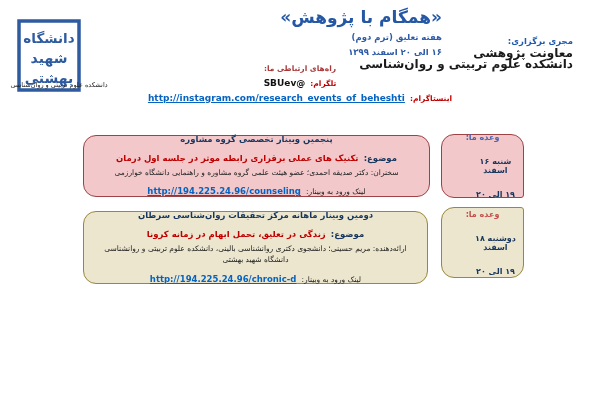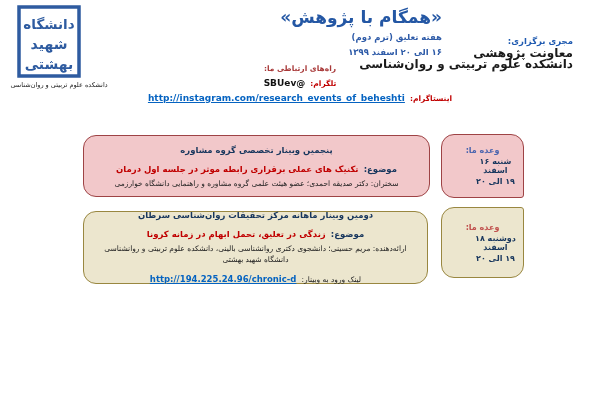--- a/index.html
+++ b/index.html
@@ -2,21 +2,21 @@
 <html lang="fa"><head>
 <meta charset="utf-8">
 <style>
   * { margin:0; padding:0; box-sizing:border-box; }
   html,body { background:#fff; }
   #canvas {
     position:relative; width:600px; height:400px; background:#ffffff;
     font-family:"DejaVu Sans", sans-serif; overflow:hidden;
   }
   
-  .logo-box { position:absolute; left:17px; top:5px; width:64px; height:73px; }
+  .logo-box { position:absolute; left:17px; top:19px; width:64px; height:73px; }
   .logo-caption {
     position:absolute; left:-3px; top:81px; width:124px; text-align:center;
     direction:rtl; font-size:6.5px; color:#222;
   }
   
   .header-center { position:absolute; left:142px; top:7px; width:300px; direction:rtl; }
   .page-title { font-size:17px; font-weight:bold; color:#2457a4; letter-spacing:0.5px; }
   .page-sub { font-size:8.5px; font-weight:bold; color:#2e5ba8; margin-top:5px; }
   
   .organizer { position:absolute; right:27px; top:36px; text-align:right; direction:rtl; line-height:11.5px; }
@@ -41,21 +41,21 @@
   #event2 { left:83px; top:211px; width:345px; height:73px; }
   .event-title { font-size:8.5px; font-weight:bold; color:#17365d; }
   .event-topic-label { font-size:8.5px; font-weight:bold; color:#17365d; }
   .event-topic { font-size:8.5px; font-weight:bold; color:#c00000; }
   .event-speaker { font-size:7.5px; color:#222; }
   .event-link-label { font-size:7.5px; color:#222; }
   .event-link { font-size:8.5px; font-weight:bold; color:#0563c1; text-decoration:underline; }
   
   .side-box {
     position:absolute; direction:rtl; text-align:center;
-    display:flex; flex-direction:column; justify-content:center; gap:2px;
+    display:flex; flex-direction:column; justify-content:center; gap:15px;
   }
   #side1 { left:441px; top:134px; width:83px; height:64px; border-radius:13px 13px 3px 13px; }
   #side2 { left:441px; top:207px; width:83px; height:71px; border-radius:13px 3px 13px 13px; }
   .schedule-label-blue { font-size:8px; font-weight:bold; color:#4a64ae; }
   .schedule-label-red { font-size:8px; font-weight:bold; color:#c0504d; }
   .schedule-line { font-size:8px; font-weight:bold; color:#17365d;padding-left:26px; }
   a { cursor:pointer; }
 </style>
 </head>
 <body>
@@ -96,20 +96,24 @@
     </div>
   </div>
 
   <div id="event1" class="event-box box-pink">
     <div class="event-title">پنجمین وبینار تخصصی گروه مشاوره</div>
     <div>
       <span class="event-topic-label">موضوع:</span>
       <span class="event-topic">تکنیک های عملی برقراری رابطه موثر در جلسه اول درمان</span>
     </div>
     <div class="event-speaker">سخنران: دکتر صدیقه احمدی؛ عضو هیئت علمی گروه مشاوره و راهنمایی دانشگاه خوارزمی</div>
+    <div>
+      <span class="event-link-label">لینک ورود به وبینار:</span>
+      <a class="event-link">http://194.225.24.96/counseling</a>
+    </div>
   </div>
 
   <div id="side1" class="side-box box-pink">
     <div class="schedule-label-blue">وعده ما:</div>
     <div class="schedule-line">شنبه ۱۶ اسفند</div>
     <div class="schedule-line">۱۹ الی ۲۰</div>
   </div>
 
   <div id="event2" class="event-box box-cream">
     <div class="event-title">دومین وبینار ماهانه مرکز تحقیقات روان‌شناسی سرطان</div>

